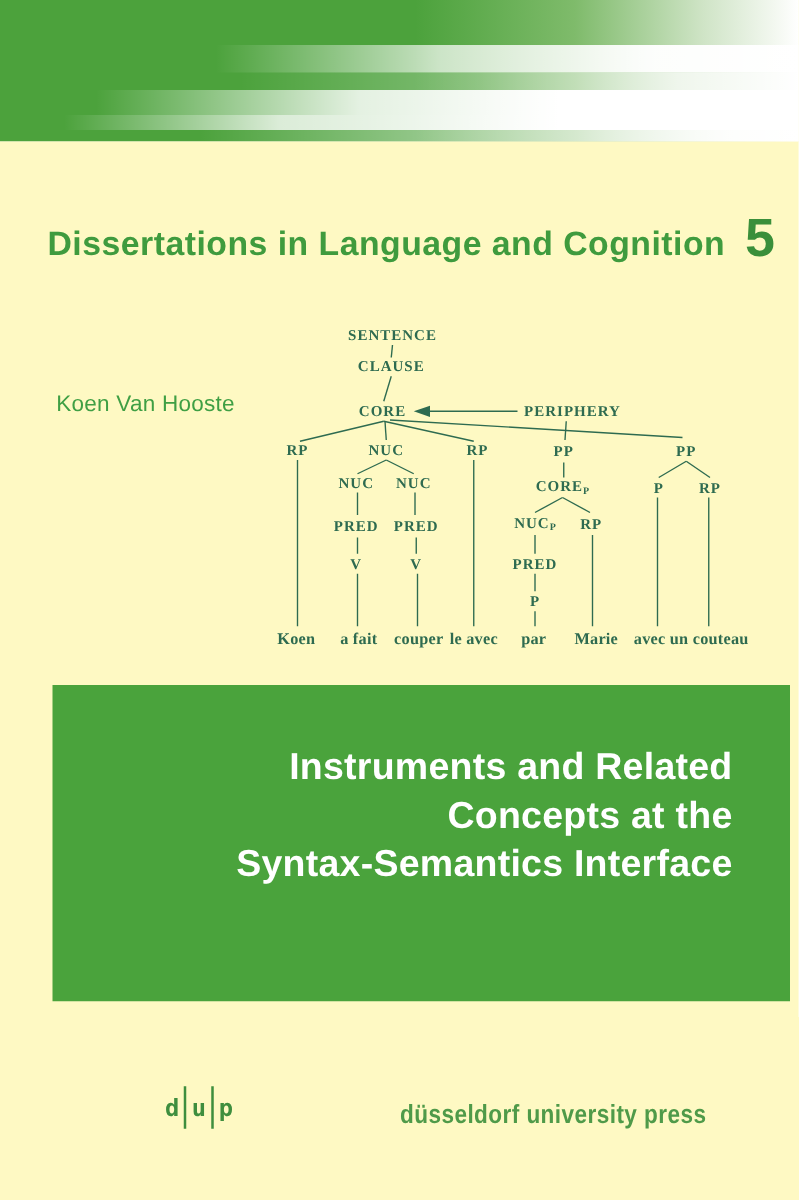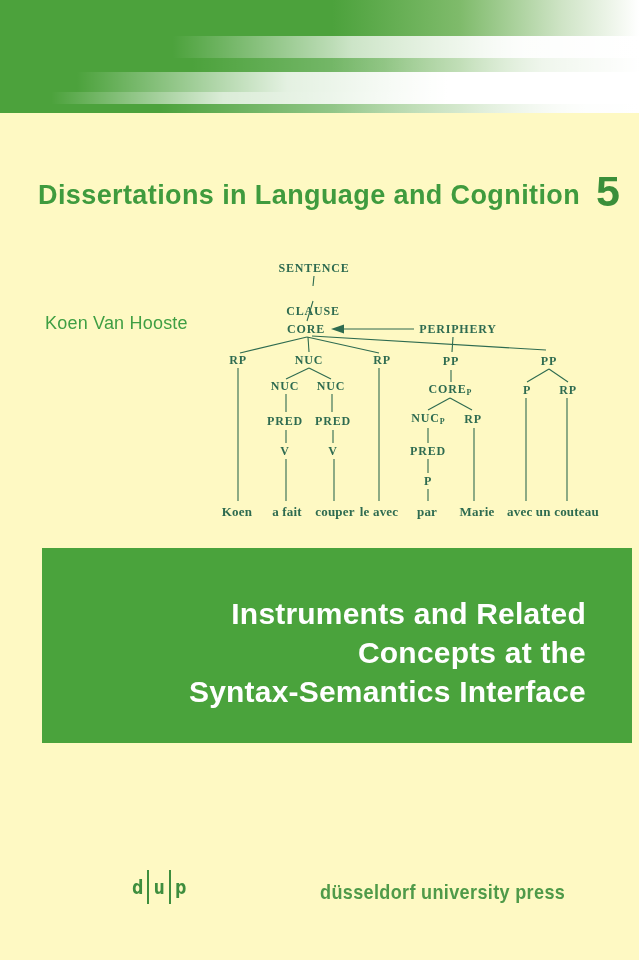--- a/index.html
+++ b/index.html
@@ -33,21 +33,21 @@
   .tree-svg{position:absolute;left:0;top:0;width:639px;height:960px;pointer-events:none;}
   .tn{position:absolute;transform:translate(-50%,-50%);white-space:nowrap;
     font-family:"Liberation Serif",serif;font-weight:bold;color:#2e6b50;
     font-size:12px;letter-spacing:.8px;line-height:1;}
   .tn sub{font-size:8px;letter-spacing:0;vertical-align:-2px;}
   .tw{position:absolute;transform:translate(-50%,-50%);white-space:nowrap;
     font-family:"Liberation Serif",serif;font-weight:bold;color:#2e6b50;
     font-size:13px;letter-spacing:.2px;line-height:1;}
 
   
-  .title-block{position:absolute;left:42px;top:548px;width:590px;height:195px;
+  .title-block{position:absolute;left:42px;top:548px;width:590px;height:253px;
     background:#4aa33c;box-sizing:border-box;padding:46px 46px 0 20px;text-align:right;}
   .title-block .line{color:#ffffff;font-weight:bold;font-size:30px;line-height:39px;
     letter-spacing:.2px;white-space:nowrap;}
 
   
   .dup{position:absolute;left:132px;top:868px;color:#3e8e3e;
     font-family:"DejaVu Sans Mono","Liberation Mono",monospace;font-weight:bold;
     font-size:19px;line-height:38px;text-align:center;}
   .dup .bar{display:inline-block;width:2px;height:34px;background:#3e8e3e;
     vertical-align:middle;margin:0 4px;position:relative;top:-2px;}
@@ -94,21 +94,21 @@
     <line x1="428" y1="459" x2="428" y2="473"></line>
     <line x1="428" y1="489" x2="428" y2="501"></line>
     <line x1="474" y1="428" x2="474" y2="501"></line>
     <line x1="549" y1="369" x2="527" y2="382"></line>
     <line x1="549" y1="369" x2="568" y2="382"></line>
     <line x1="526" y1="398" x2="526" y2="501"></line>
     <line x1="567" y1="398" x2="567" y2="501"></line>
   </svg>
 
   <span class="tn" style="left:314px;top:268px">SENTENCE</span>
-  <span class="tn" style="left:313px;top:311px">CLAUSE</span>
+  <span class="tn" style="left:313px;top:293px">CLAUSE</span>
   <span class="tn" style="left:306px;top:329px">CORE</span>
   <span class="tn" style="left:458px;top:329px">PERIPHERY</span>
   <span class="tn" style="left:238px;top:360px">RP</span>
   <span class="tn" style="left:309px;top:360px">NUC</span>
   <span class="tn" style="left:382px;top:360px">RP</span>
   <span class="tn" style="left:451px;top:361px">PP</span>
   <span class="tn" style="left:549px;top:361px">PP</span>
   <span class="tn" style="left:285px;top:386px">NUC</span>
   <span class="tn" style="left:331px;top:386px">NUC</span>
   <span class="tn" style="left:450px;top:390px"><span>CORE</span><sub>P</sub></span>

